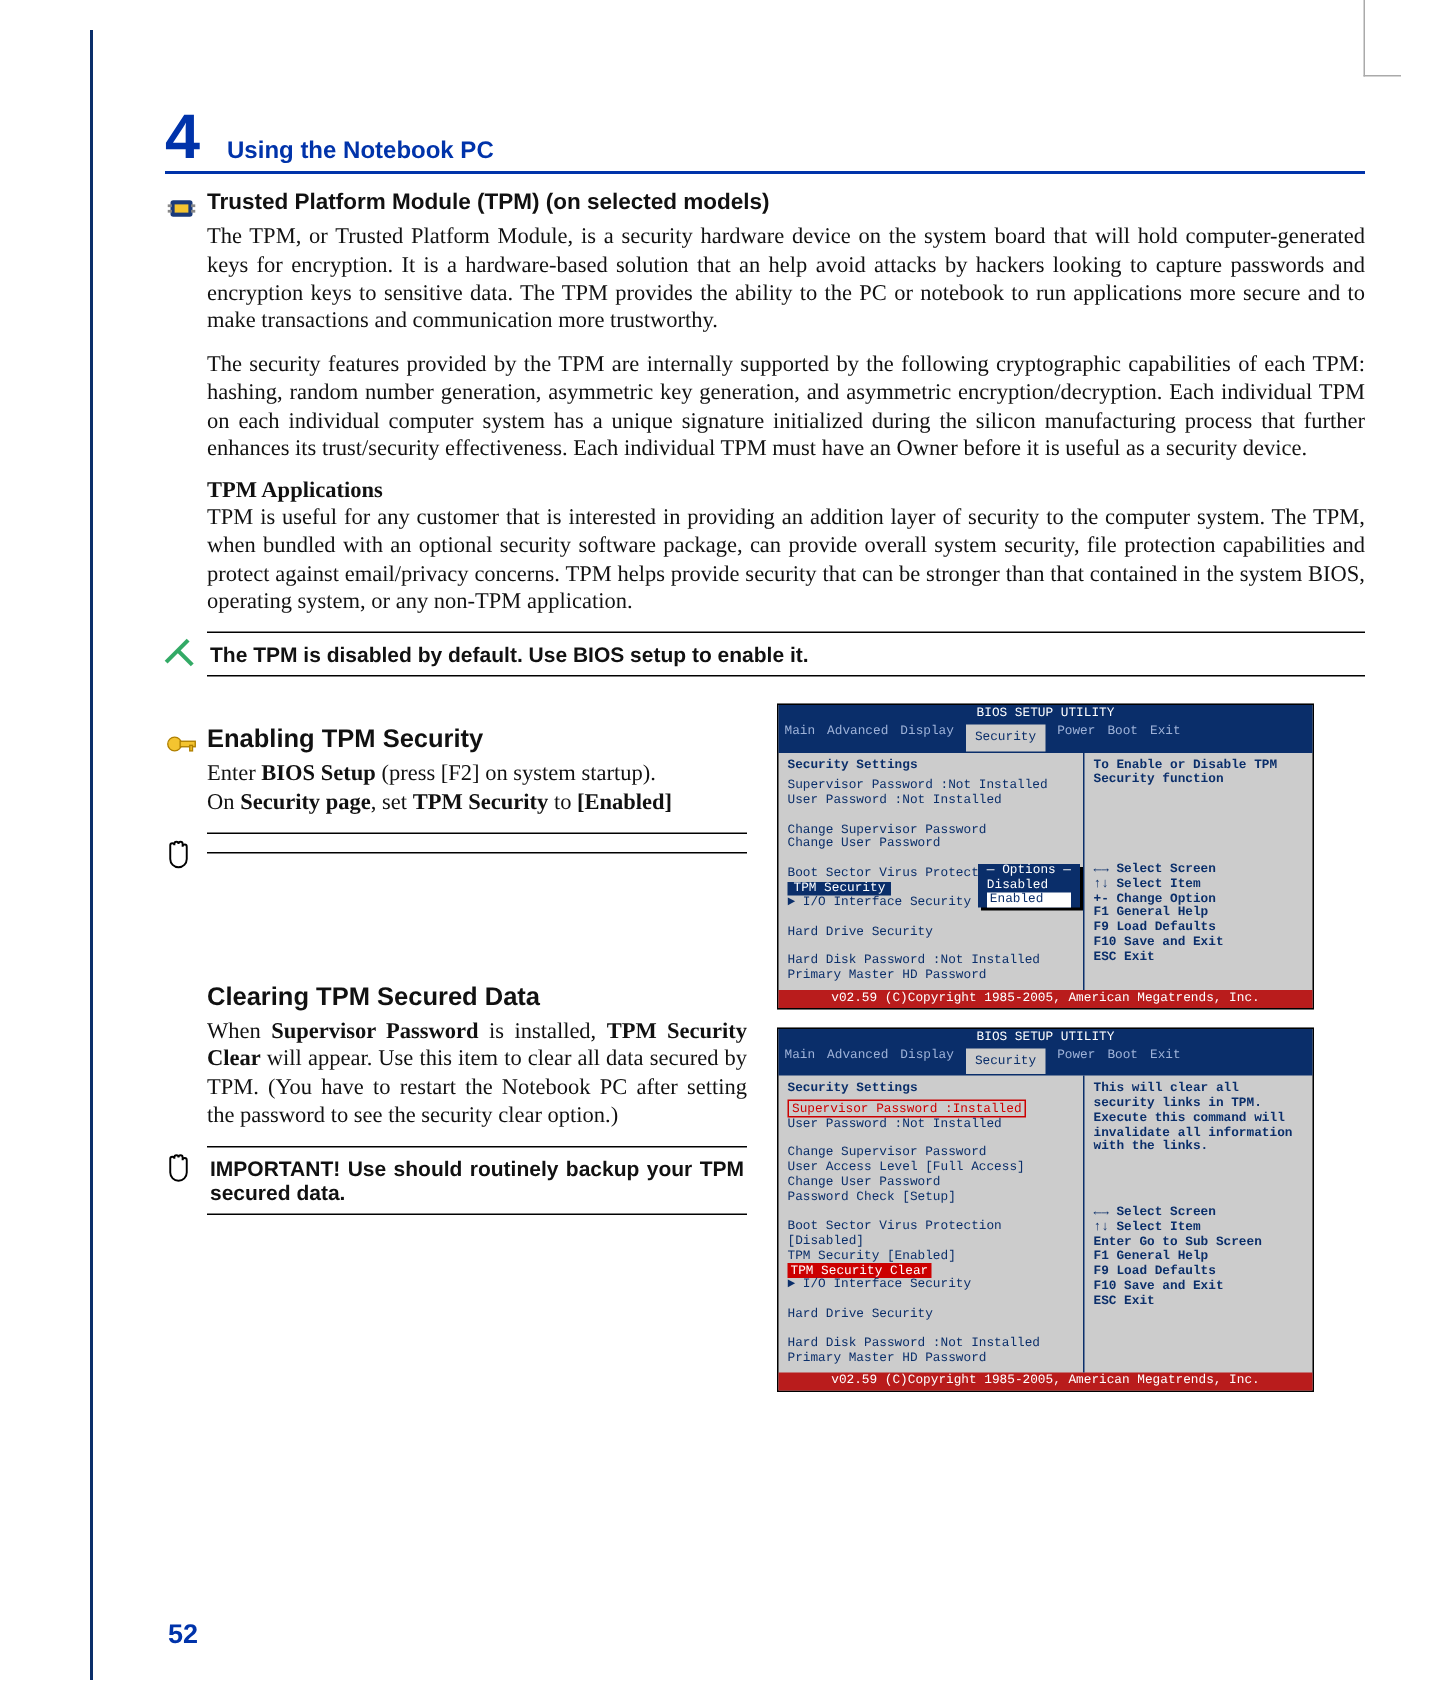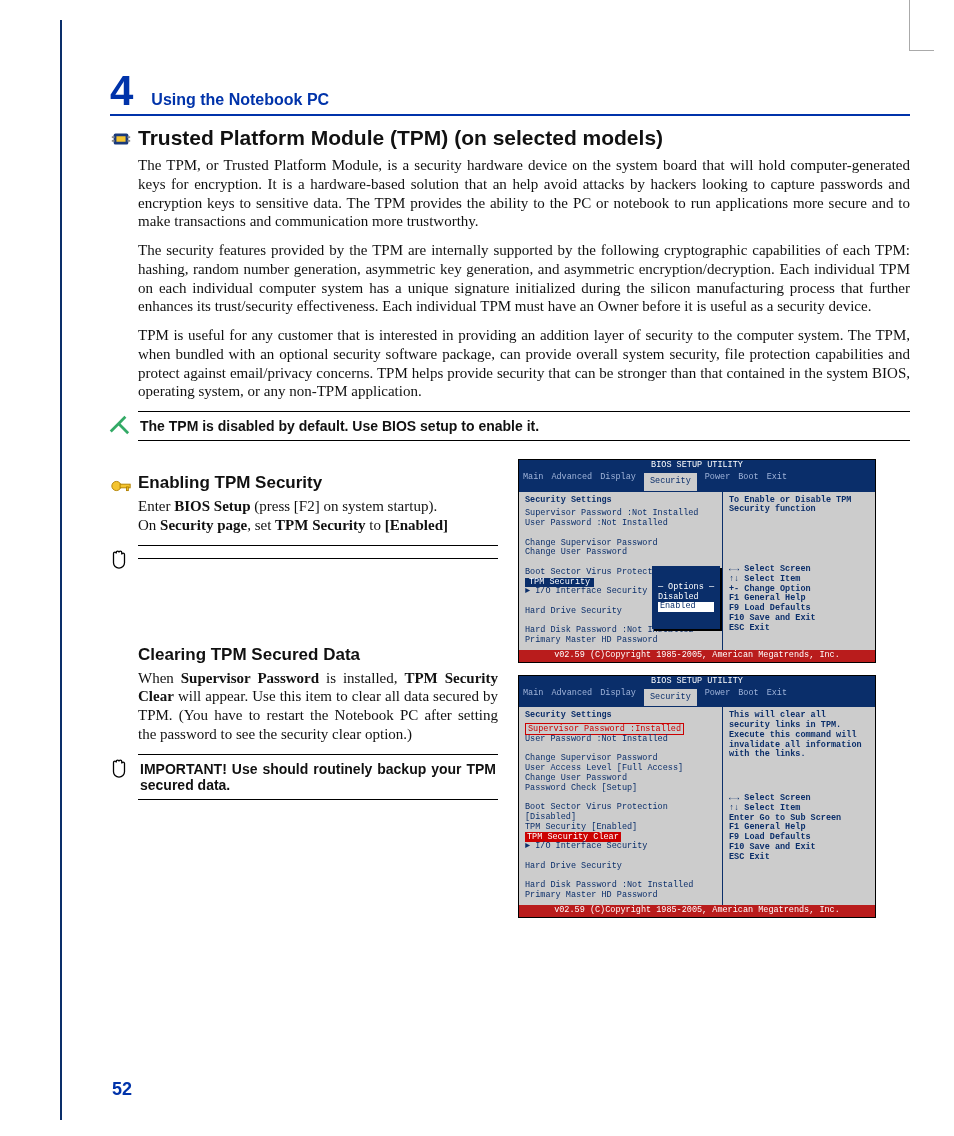--- a/index.html
+++ b/index.html
@@ -65,21 +65,21 @@
   .hicon {
     width: 22px;
     height: 22px;
     position: absolute;
     margin-left: -28px;
     margin-top: 2px;
   }
   .h1 {
     font-family: Arial, Helvetica, sans-serif;
     font-weight: bold;
-    font-size: 21px;
+    font-size: 15px;
     margin-top: 6px;
     position: relative;
   }
   .h2 {
     font-family: Arial, Helvetica, sans-serif;
     font-weight: bold;
     font-size: 17px;
     margin-top: 14px;
     position: relative;
   }
@@ -167,21 +167,21 @@
   .bios .hl-inv {
     background:#0a2e6a;
     color:#fff;
     display:inline-block;
     padding:0 4px;
   }
   .bios .opt-box {
     background:#0a2e6a;
     color:#fff;
     display:inline-block;
-    padding:17px 6px;
+    padding:0 6px;
     margin-left:19px;
     box-shadow: 2px 2px 0 #000;
   }
   .bios .opt-box .sel {
     background:#fff;
     color:#0a2e6a;
     padding:0 2px;
   }
   .bios .red-pill-border {
     border:1px solid #c00;
@@ -236,20 +236,21 @@
               <rect x="19" y="9" width="3" height="2" fill="#888"></rect>
               <rect x="19" y="13" width="3" height="2" fill="#888"></rect>
             </svg>
         </span>
         <span>Trusted Platform Module (TPM) (on selected models)</span>
       </div>
 
       <p class="body">The TPM, or Trusted Platform Module, is a security hardware device on the system board that will hold computer-generated keys for encryption. It is a hardware-based solution that an help avoid attacks by hackers looking to capture passwords and encryption keys to sensitive data. The TPM provides the ability to the PC or notebook to run applications more secure and to make transactions and communication more trustworthy.</p>
       <p class="body">The security features provided by the TPM are internally supported by the following cryptographic capabilities of each TPM: hashing, random number generation, asymmetric key generation, and asymmetric encryption/decryption. Each individual TPM on each individual computer system has a unique signature initialized during the silicon manufacturing process that further enhances its trust/security effectiveness. Each individual TPM must have an Owner before it is useful as a security device.</p>
 
+      <div class="subhead">TPM Applications</div>
       <p class="body" style="margin-top:0">TPM is useful for any customer that is interested in providing an addition layer of security to the computer system. The TPM, when bundled with an optional security software package, can provide overall system security, file protection capabilities and protect against email/privacy concerns. TPM helps provide security that can be stronger than that contained in the system BIOS, operating system, or any non-TPM application.</p>
 
       <div class="note-box">
         <span class="note-icon">
           <svg viewBox="0 0 24 24">
               <path d="M3 19 L19 3" stroke="#3a6" stroke-width="3" fill="none"></path>
               <path d="M12 11 L22 21" stroke="#3a6" stroke-width="3" fill="none"></path>
             </svg>
         </span>
         <span>The TPM is disabled by default. Use BIOS setup to enable it.</span>

